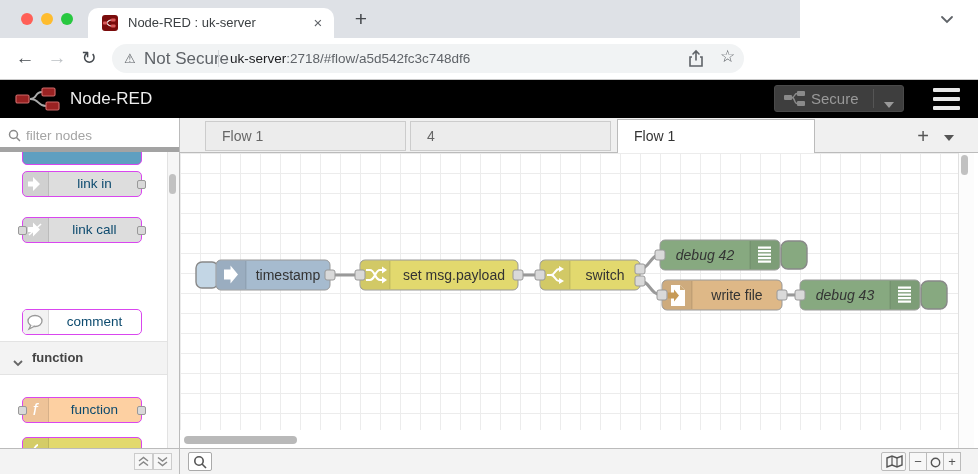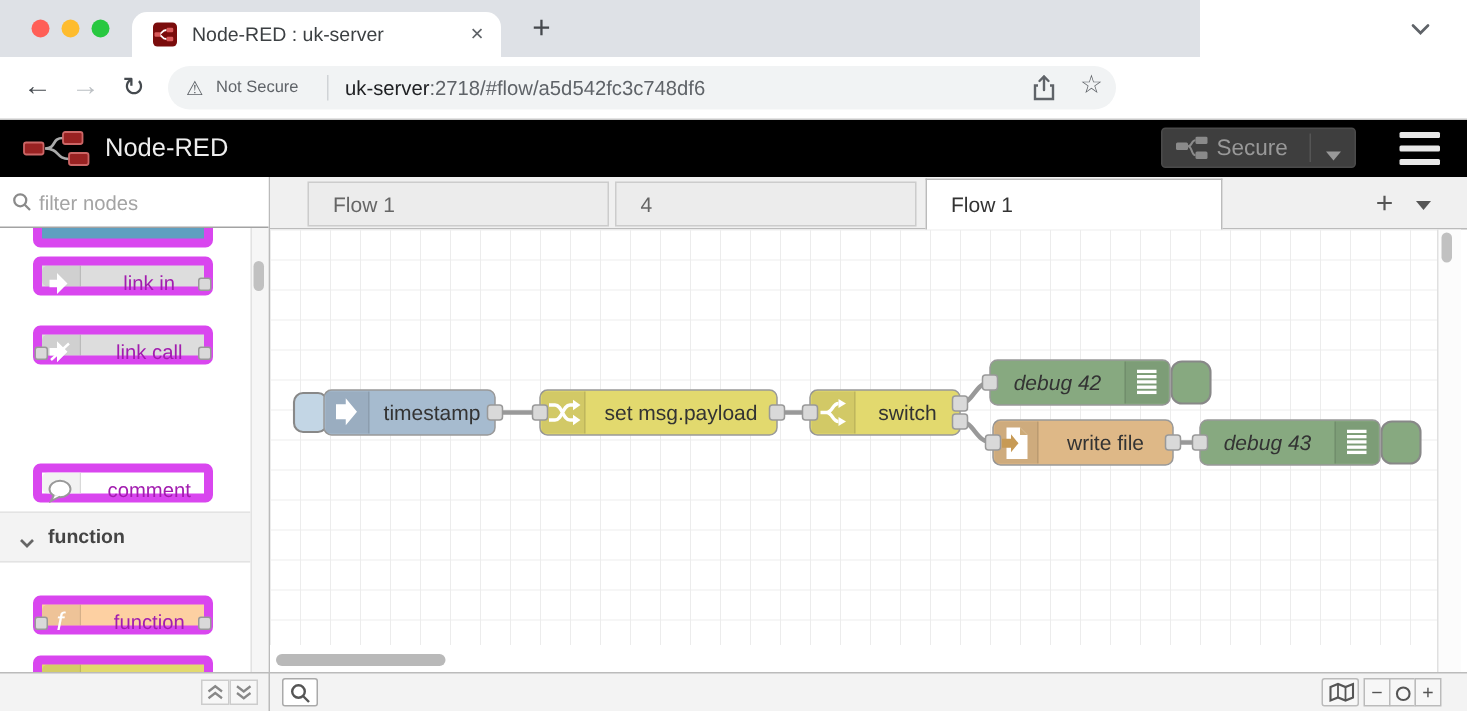--- a/index.html
+++ b/index.html
@@ -16,21 +16,21 @@
   .chrome-tab .title{left:40px;top:0;width:180px;line-height:30px;font-size:13px;color:#3c4043;
                      white-space:nowrap;overflow:hidden;}
   .tab-close{left:218px;top:0;width:24px;line-height:30px;text-align:center;color:#5f6368;font-size:15px;}
   .newtab{left:346px;top:4px;width:30px;line-height:30px;text-align:center;font-size:21px;color:#45484d;}
   .strip-chev{left:938px;top:11px;}
 
   .toolbar{left:0;top:38px;width:978px;height:42px;background:#fff;border-bottom:1px solid #c8c8c8;box-sizing:border-box;}
   .navbtn{top:0;width:30px;line-height:40px;text-align:center;font-size:19px;color:#454a4f;}
   .omnibox{left:112px;top:6px;width:632px;height:29px;background:#f1f3f4;border-radius:15px;}
   .omnibox .warn{left:12px;top:0;line-height:29px;font-size:13px;color:#5f6368;}
-  .omnibox .sec{left:32px;top:0;line-height:29px;font-size:11px;color:#5f6368;}
+  .omnibox .sec{left:32px;top:0;line-height:29px;font-size:17px;color:#5f6368;}
   .omnibox .divider{left:106px;top:6px;width:1px;height:17px;background:#d0d3d6;}
   .omnibox .url{left:118px;top:0;line-height:29px;font-size:13.5px;color:#202124;white-space:nowrap;}
   .omnibox .url .path{color:#5f6368;}
   .omni-ic{top:5px;}
   .ext{top:48px;}
   .bw{left:756px;top:48px;width:21px;height:21px;border-radius:4px;background:#175ddc;}
   .panel-ic{left:884px;top:50px;width:17px;height:15px;background:#474747;border-radius:2px;}
   .panel-ic i{position:absolute;right:2px;top:2px;width:5px;height:11px;background:#fff;border-radius:1px;}
   .avatar{left:912px;top:47px;width:24px;height:24px;border-radius:50%;
           background:radial-gradient(circle at 40% 35%,#d8a27a 0 38%,#6b4a3a 39% 70%,#3a3f52 71%);}
@@ -41,29 +41,29 @@
   .nr-title{left:70px;top:0;line-height:38px;color:#eee;font-size:17px;text-align:center;}
   .deploy{left:774px;top:85px;width:130px;height:27px;background:#3e3e3e;border:1px solid #4a4a4a;
           border-radius:3px;box-sizing:border-box;}
   .deploy .dlabel{left:36px;top:0;line-height:25px;color:#999;font-size:15px;}
   .deploy .ddiv{left:98px;top:3px;width:1px;height:19px;background:#555;}
   .hamburger{left:930px;top:87px;width:34px;height:24px;}
   .hamburger i{position:absolute;left:3px;width:27px;height:4px;background:#e8e8e8;border-radius:1px;}
 
   
   .palette{left:0;top:118px;width:180px;height:330px;background:#fff;border-right:1px solid #bbb;box-sizing:border-box;}
-  .pfilter{left:0;top:0;width:179px;height:34px;background:#fff;border-bottom:1px solid #a3a3a3;box-sizing:border-box;}
+  .pfilter{left:0;top:0;width:179px;height:34px;background:#fff;border-bottom:5px solid #a3a3a3;box-sizing:border-box;}
   .pfilter input{position:absolute;left:24px;top:6px;width:140px;height:20px;border:none;outline:none;
                  font-size:13.5px;color:#555;font-family:"Liberation Sans",sans-serif;background:transparent;}
   .pfilter input::placeholder{color:#a4a4a4;}
   .pcontent{left:0;top:34px;width:179px;height:296px;overflow:hidden;}
   .pgutter{left:167px;top:0;width:12px;height:296px;background:#f6f6f6;border-left:1px solid #e2e2e2;box-sizing:border-box;}
   .pthumb{left:169px;top:22px;width:7px;height:20px;background:#c1c1c1;border-radius:3.5px;}
-  .pnode{left:22px;width:120px;height:26px;border:6px solid #d946ef;border-radius:5px;box-sizing:border-box;
-         font-size:13.5px;color:#a21caf;}
+  .pnode{left:22px;width:120px;height:26px;border:1px solid #d946ef;border-radius:5px;box-sizing:border-box;
+         font-size:13.5px;color:#0c4a6e;}
   .picon{position:absolute;top:0;bottom:0;width:25px;background:rgba(0,0,0,0.06);}
   .picon.l{left:0;border-right:1px solid rgba(0,0,0,0.1);border-radius:4px 0 0 4px;}
   .picon.r{right:0;border-left:1px solid rgba(0,0,0,0.1);border-radius:0 4px 4px 0;}
   .plabel{position:absolute;top:0;line-height:24px;text-align:center;}
   .pport{position:absolute;top:8px;width:9px;height:9px;background:#d9d9d9;border:1px solid #999;
          border-radius:2px;box-sizing:border-box;}
   .pport.in{left:-5px;} .pport.out{right:-5px;}
   .pcat{left:0;width:167px;height:34px;background:#f3f3f3;border-top:1px solid #e3e3e3;
         border-bottom:1px solid #e3e3e3;box-sizing:border-box;}
   .pcat .clabel{position:absolute;left:32px;line-height:32px;font-size:13px;font-weight:bold;color:#444;}

